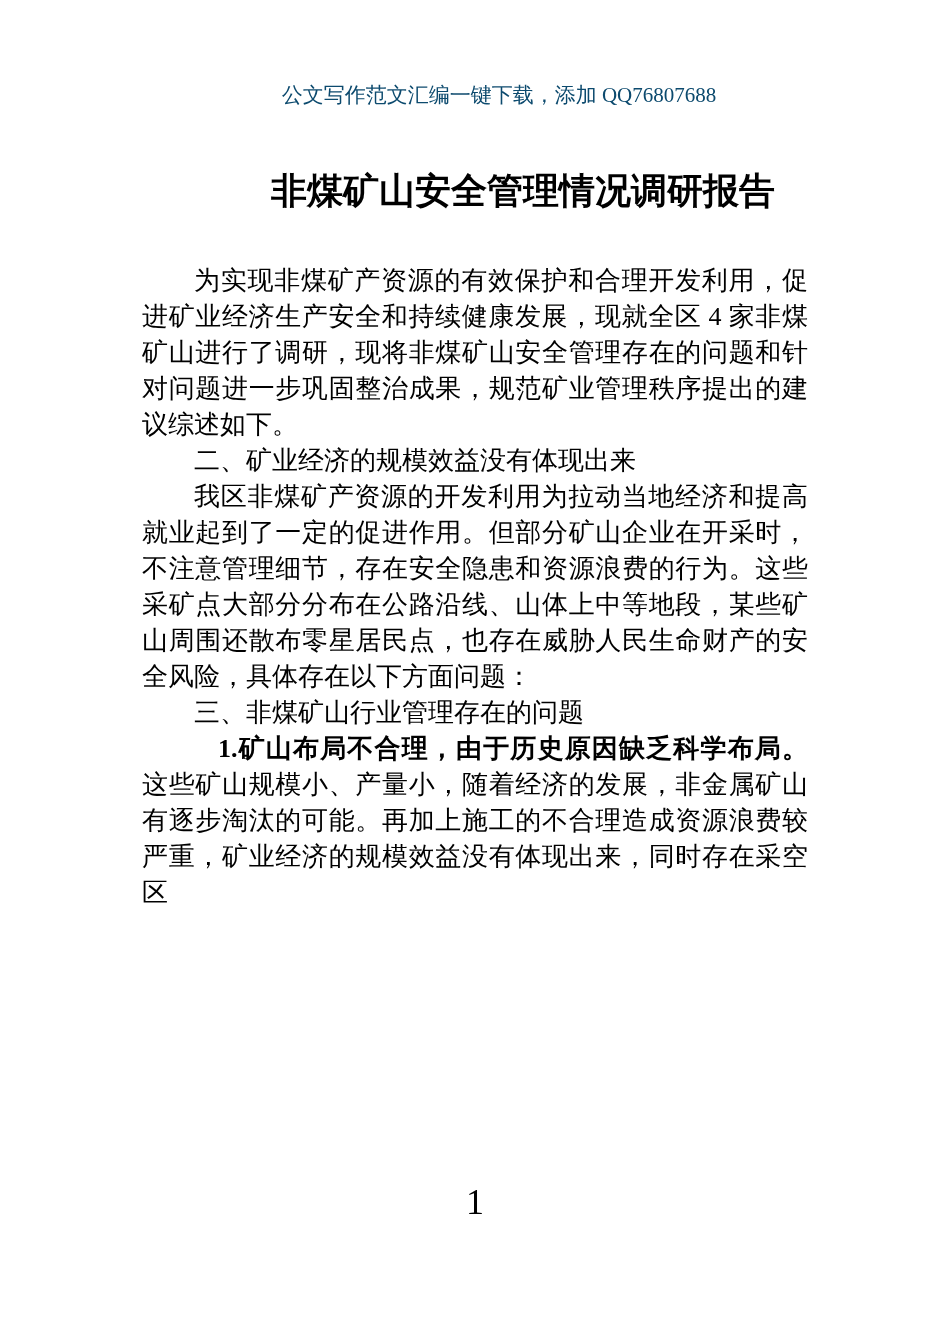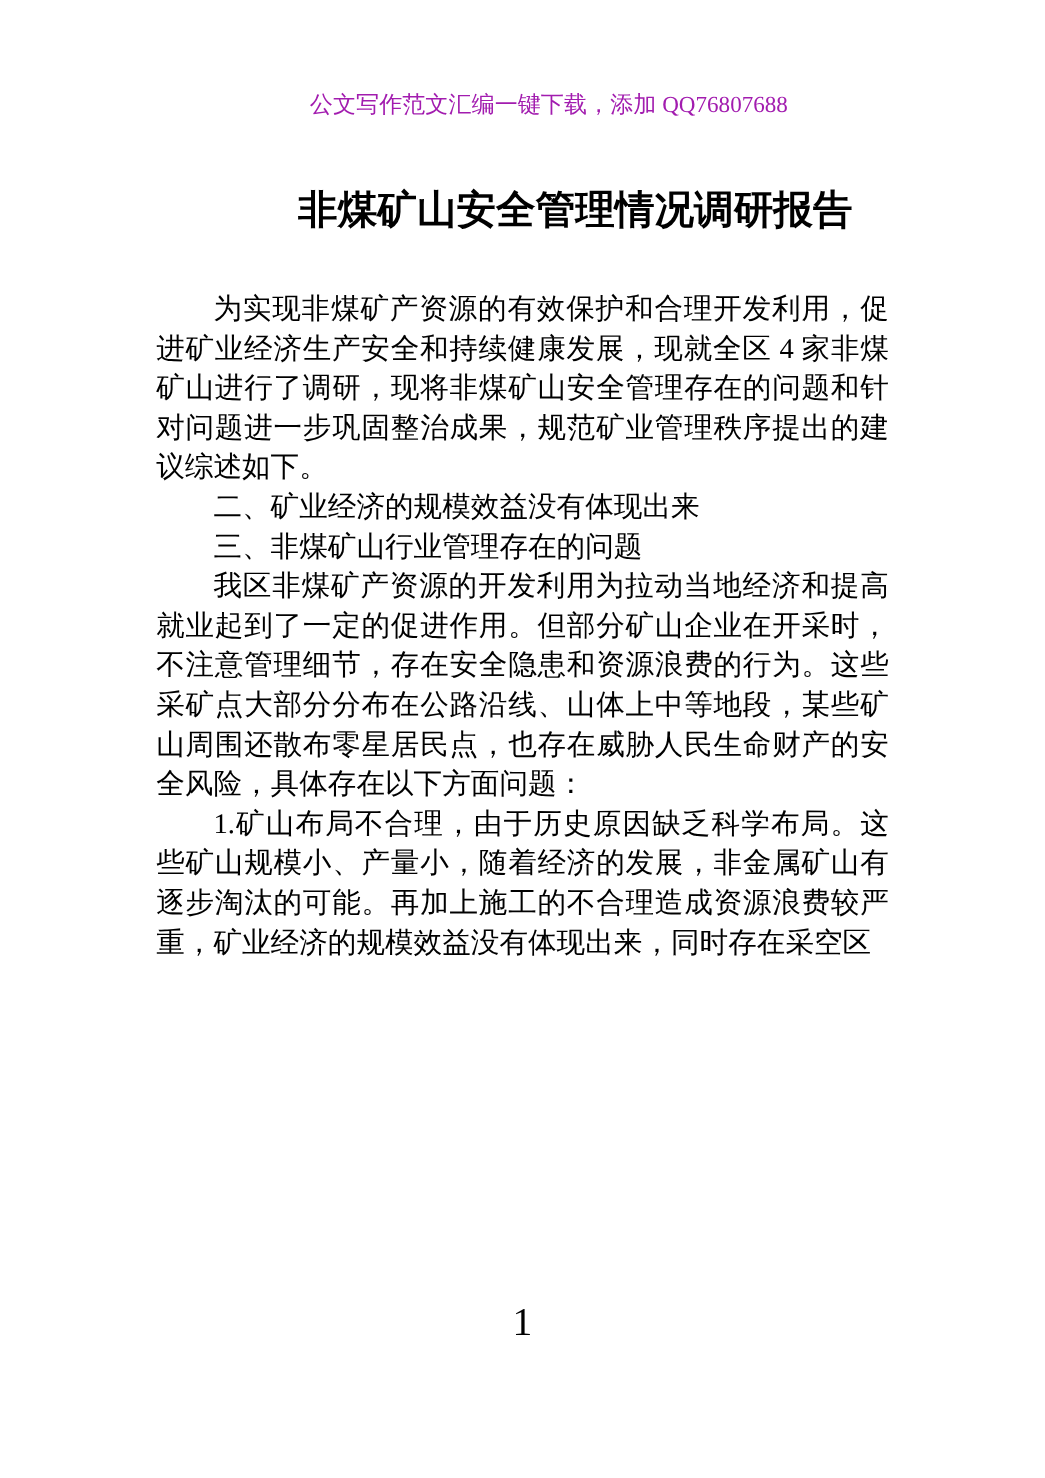--- a/index.html
+++ b/index.html
@@ -19,21 +19,21 @@
   .notice {
     position: absolute;
     top: 80px;
     left: 0;
     width: 100%;
     padding-left: 48px;
     box-sizing: border-box;
     text-align: center;
     font-size: 21px;
     line-height: 30px;
-    color: #a21caf;
+    color: #0c4a6e;
   }
   .title {
     position: absolute;
     top: 168px;
     left: 0;
     width: 100%;
     margin: 0;
     text-align: center;
     font-size: 36px;
     line-height: 46px;
@@ -49,21 +49,22 @@
     line-height: 36px;
     text-align: justify;
     text-justify: inter-ideograph;
   }
   .para {
     margin: 0;
     padding: 0;
     text-indent: 2em;
   }
   .lead-bold {
-    font-weight: 400;
+    font-weight: 700;
+    margin-left: 24px;
   }
   .page-number {
     position: absolute;
     top: 1182px;
     left: 0;
     width: 100%;
     text-align: center;
     font-size: 36px;
     line-height: 40px;
   }
@@ -79,23 +80,23 @@
 
   <div class="body-text">
 
     <p class="para">为实现非煤矿产资源的有效保护和合理开发利用，促进矿业经济生产安全和持续健康发展，现就全区 4 家非煤矿山进行了调研，现将非煤矿山安全管理存在的问题和针对问题进一步巩固整治成果，规范矿业管理秩序提出的建议综述如下。</p>
 
 
 
     <p class="para">二、矿业经济的规模效益没有体现出来</p>
 
 
+    <p class="para">我区非煤矿产资源的开发利用为拉动当地经济和提高就业起到了一定的促进作用。但部分矿山企业在开采时，不注意管理细节，存在安全隐患和资源浪费的行为。这些采矿点大部分分布在公路沿线、山体上中等地段，某些矿山周围还散布零星居民点，也存在威胁人民生命财产的安全风险，具体存在以下方面问题：</p>
+
     <p class="para">三、非煤矿山行业管理存在的问题</p>
-
-    <p class="para">我区非煤矿产资源的开发利用为拉动当地经济和提高就业起到了一定的促进作用。但部分矿山企业在开采时，不注意管理细节，存在安全隐患和资源浪费的行为。这些采矿点大部分分布在公路沿线、山体上中等地段，某些矿山周围还散布零星居民点，也存在威胁人民生命财产的安全风险，具体存在以下方面问题：</p>
 
     <p class="para"><span class="lead-bold">1.矿山布局不合理，由于历史原因缺乏科学布局。</span><span>这些矿山规模小、产量小，随着经济的发展，非金属矿山有逐步淘汰的可能。再加上施工的不合理造成资源浪费较严重，矿业经济的规模效益没有体现出来，同时存在采空区</span></p>
 
   </div>
 
   <div class="page-number">1</div>
 
 </div>
 
 </body></html>

